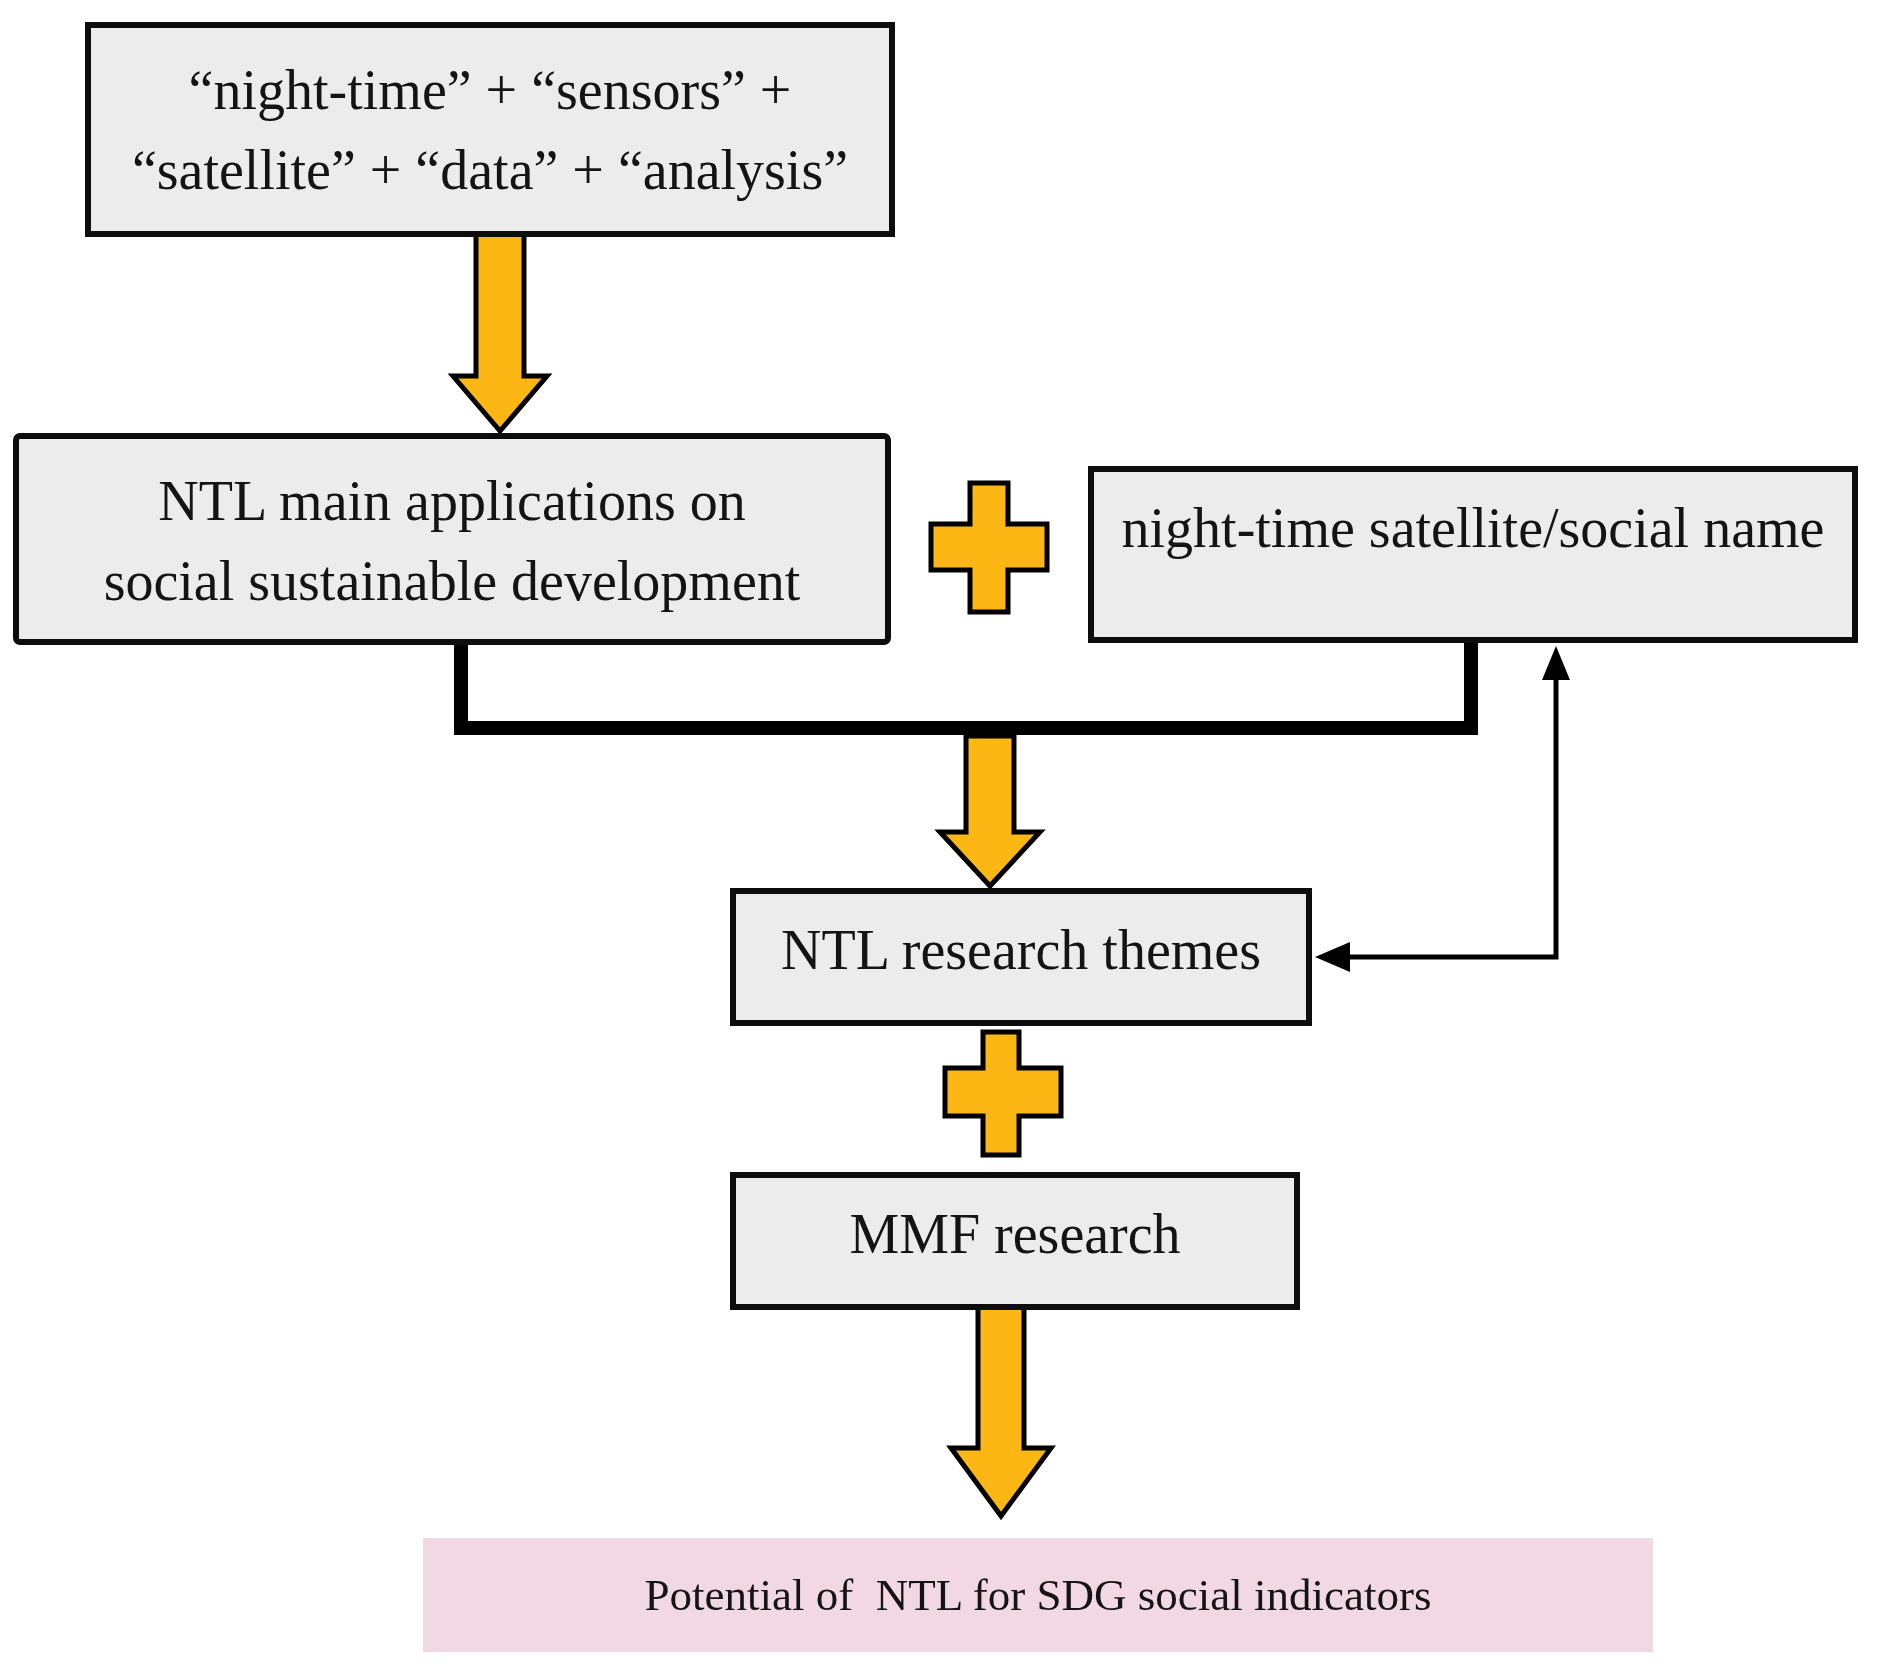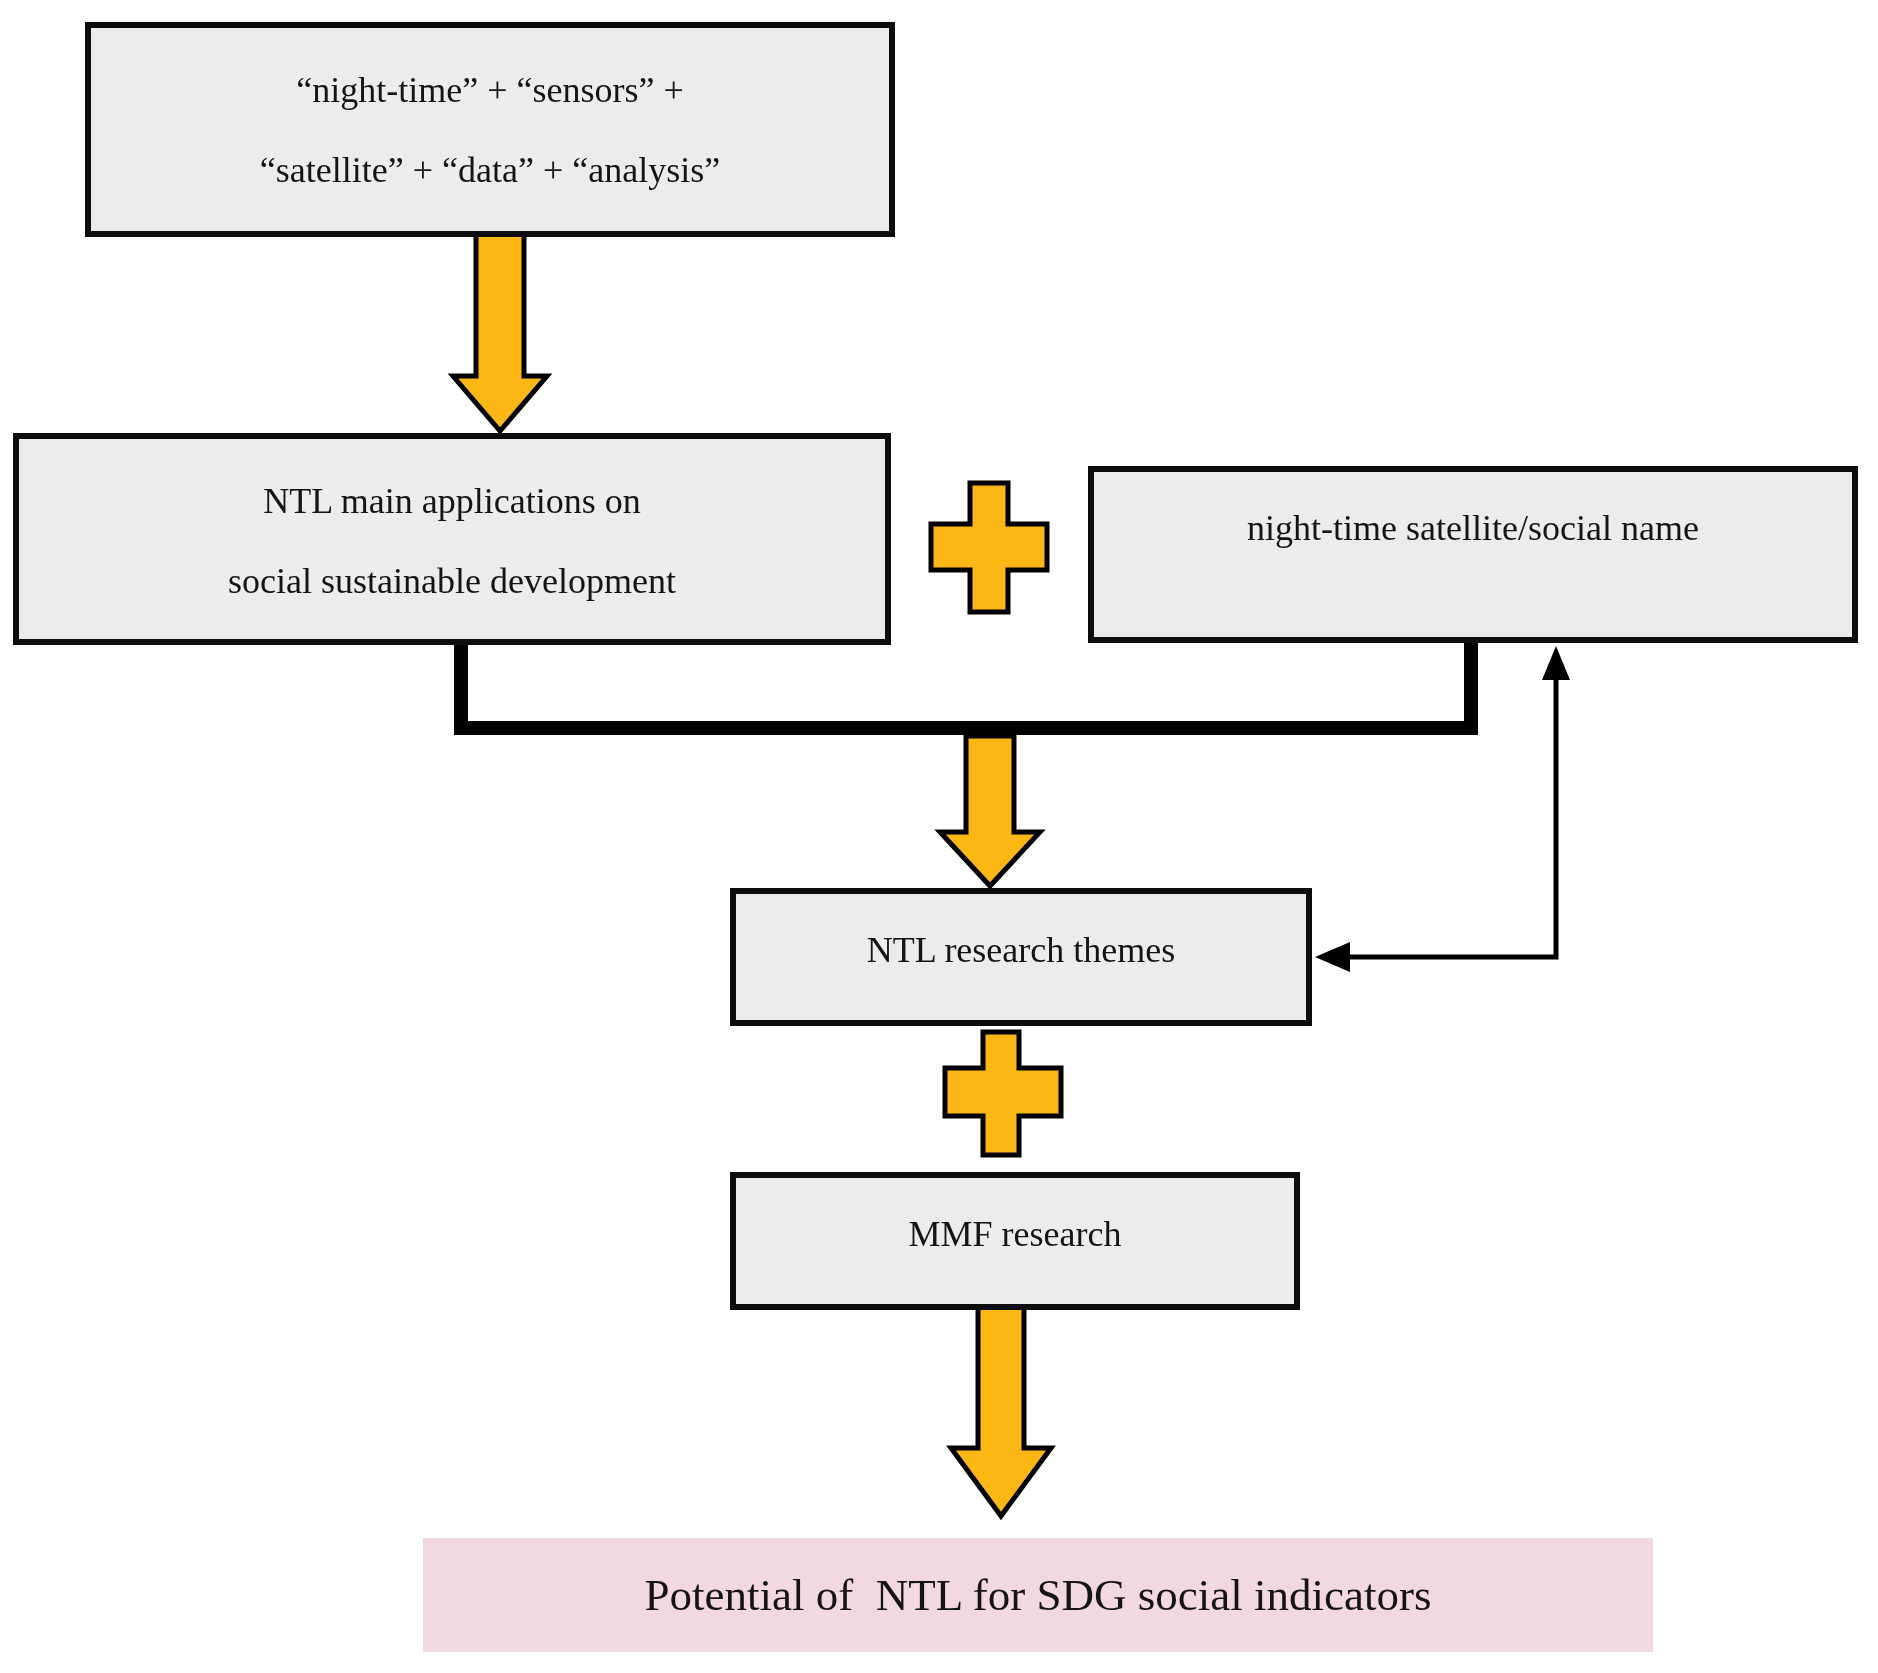--- a/index.html
+++ b/index.html
@@ -26,21 +26,21 @@
     pointer-events:none;
   }
   .box{
     position:absolute;
     box-sizing:border-box;
     background:var(--box-fill);
     border:6px solid var(--box-border);
     text-align:center;
   }
   .box .bline{
-    font-size:36px;
+    font-size:56px;
     line-height:80px;
     white-space:nowrap;
   }
   .two-line{padding-top:22px;}
   .one-line{padding-top:16px;}
   .result{
     position:absolute;
     box-sizing:border-box;
     background:var(--result-fill);
     display:flex;align-items:center;justify-content:center;
@@ -98,21 +98,21 @@
       <polygon class="arrowhead" points="1556,646 1542,680 1570,680"></polygon>
       <polygon class="arrowhead" points="1315,957 1350,942 1350,972"></polygon>
     </g>
   </svg>
 
   <div class="box two-line" style="left:85px;top:22px;width:810px;height:215px;">
     <div class="bline">“night-time” + “sensors” +</div>
     <div class="bline">“satellite” + “data” + “analysis”</div>
   </div>
 
-  <div class="box two-line" style="left:13px;top:433px;width:878px;height:212px;">
+  <div class="box two-line" style="left:13px;top:433px;width:878px;height:212px;border-radius:7px;">
     <div class="bline">NTL main applications on</div>
     <div class="bline">social sustainable development</div>
   </div>
 
   <div class="box one-line" style="left:1088px;top:466px;width:770px;height:177px;">
     <div class="bline">night-time satellite/social name</div>
   </div>
 
   <div class="box one-line" style="left:730px;top:888px;width:582px;height:138px;">
     <div class="bline">NTL research themes</div>

